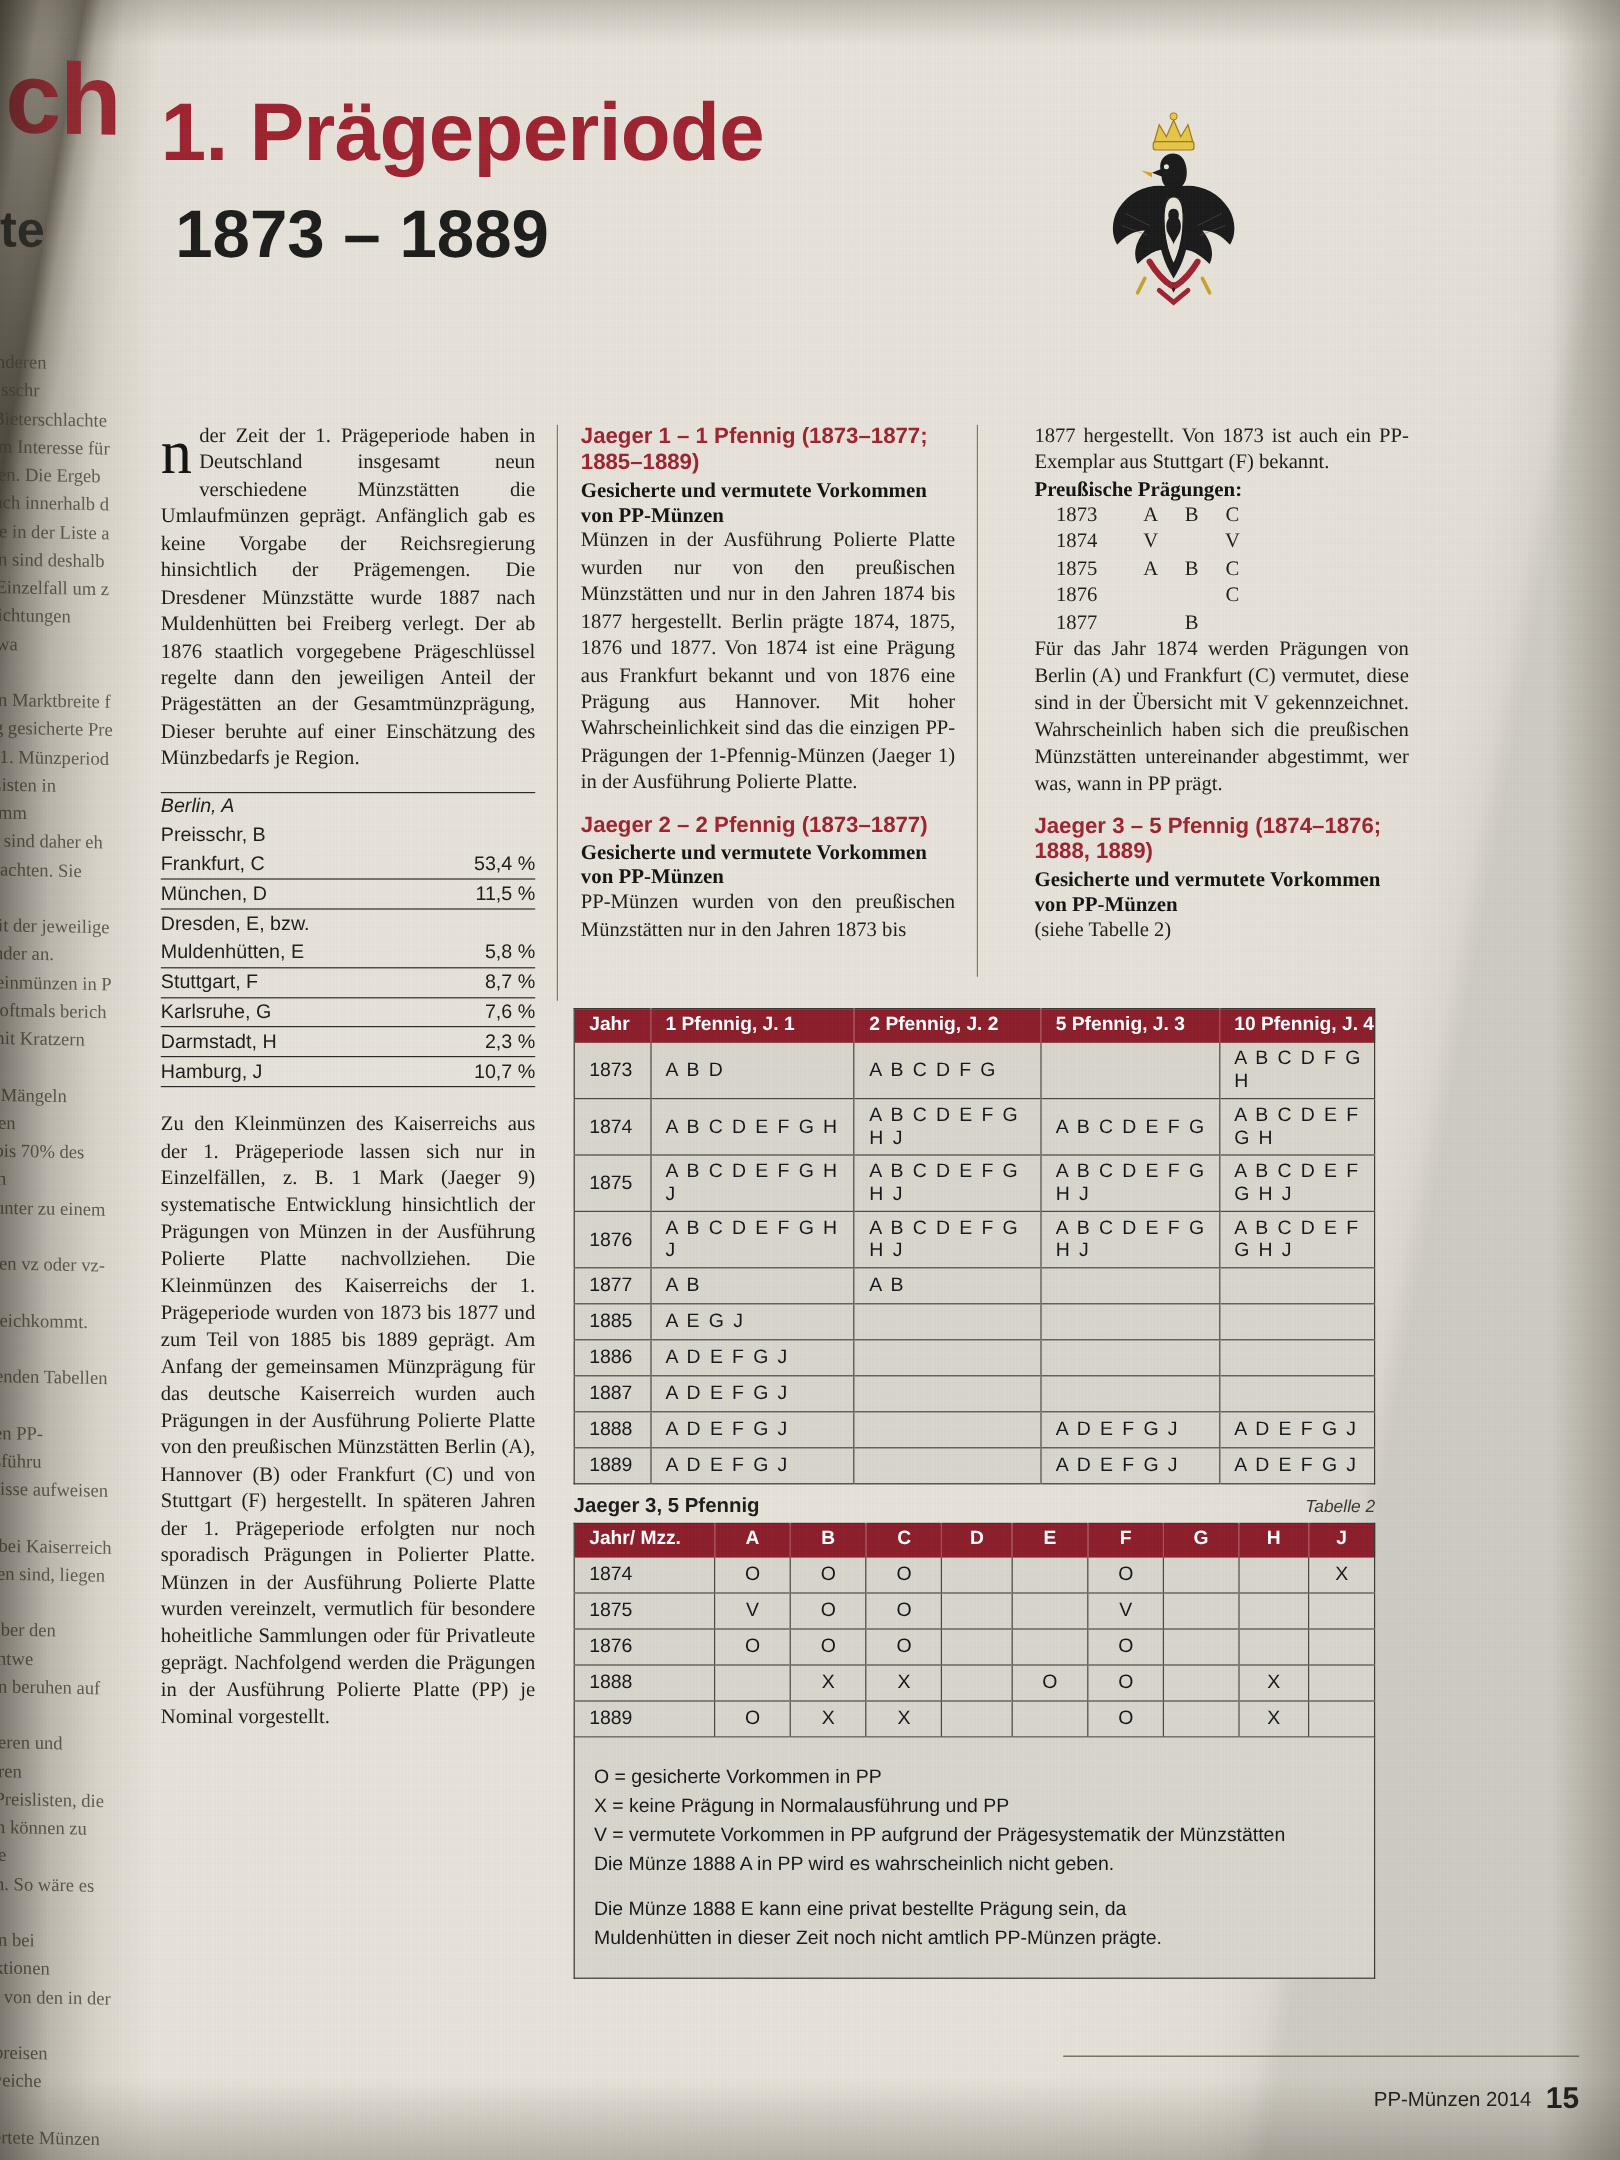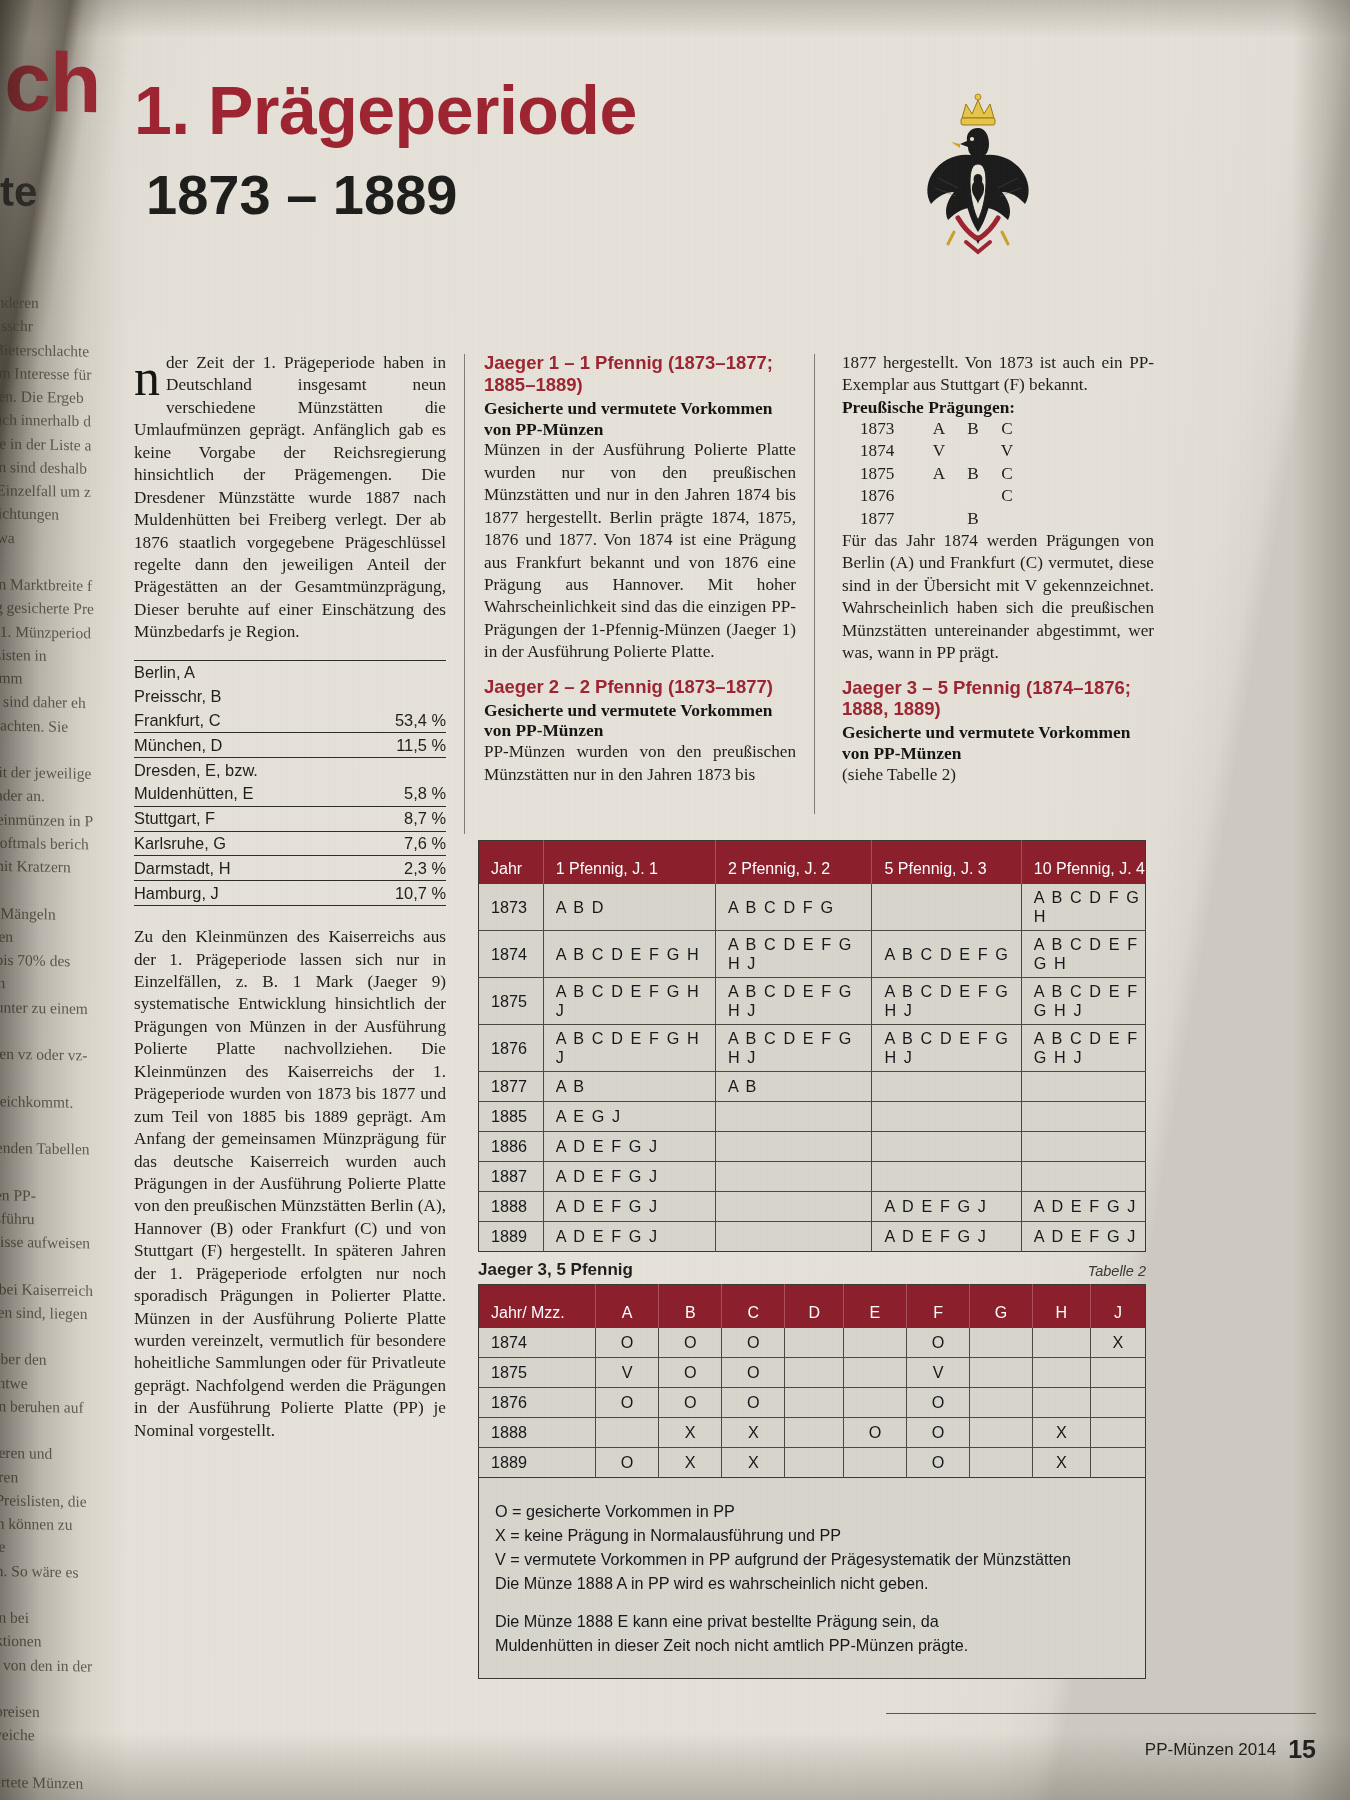--- a/index.html
+++ b/index.html
@@ -74,21 +74,21 @@
     font-weight:bold;font-size:56px;line-height:1.05;color:#1d1d1b;
     letter-spacing:0px;margin:22px 0 0 12px;
   }
   #eagle{position:absolute;left:918px;top:92px;width:120px;height:180px;}
 
   
   #cols{position:absolute;left:134px;top:352px;width:1012px;height:1180px;}
   .col{position:absolute;top:0;width:312px;}
   #col1{left:0;}
   #col2{left:350px;}
-  #col3{left:708px;}
+  #col3{left:728px;}
   .vrule{position:absolute;top:2px;width:1px;background:#6f6a60;opacity:.85;}
   #vr1{left:330px;height:480px;}
   #vr2{left:680px;height:460px;}
 
   p.body{
     font-family:"Liberation Serif",serif;
     font-size:17.2px;line-height:1.305;
     color:#1f1d1a;text-align:justify;margin:0 0 0 0;
     hyphens:auto;
   }
@@ -117,43 +117,43 @@
 
   
   #mint-table{
     margin-top:16px;width:312px;
     font-family:"Liberation Sans",sans-serif;
     font-size:16.4px;color:#1d1d1b;
     border-collapse:collapse;
   }
   #mint-table td{padding:1.5px 0 2px 0;line-height:1.24;}
   #mint-table td.pct{text-align:right;}
-  #mint-table tr.tl td{border-top:1.3px solid #2d2b27;}
+  #mint-table tr.tl td{border-top:1.3px solid #2d2b27;font-style:italic;}
   #mint-table tr.bl td{border-bottom:1.3px solid #2d2b27;}
 
   
   #tables{position:absolute;left:478px;top:840px;width:668px;}
   .tcap-row{display:flex;align-items:flex-end;justify-content:space-between;}
   .tcap{
     font-family:"Liberation Sans",sans-serif;font-weight:bold;
     font-size:17px;color:#1d1d1b;margin:0 0 4px 0;
   }
   .tnum{
     font-family:"Liberation Sans",sans-serif;font-style:italic;
     font-size:14.5px;color:#3a382f;margin:0 0 5px 0;
   }
   table.grid{
     border-collapse:collapse;width:668px;
     font-family:"Liberation Sans",sans-serif;
     background:#d9d6cd;
     border:1.4px solid #3a3831;
   }
   table.grid th{
-    background:#8c1f2b;color:#ffffff;font-weight:normal;
-    font-size:16px;text-align:left;padding:19px 0 6px 12px;
+    background:#8c1f2b;color:#ffffff;font-weight:bold;
+    font-size:16px;text-align:left;padding:4px 0 6px 12px;
     border-right:1px solid #a8505a;
     white-space:nowrap;
   }
   table.grid th.ctr{text-align:center;padding-left:0;}
   table.grid th:last-child{border-right:none;}
   table.grid td{
     font-size:16.2px;color:#17161a;padding:4px 0 4px 12px;
     border-top:1.2px solid #4a4840;
     border-right:1.2px solid #4a4840;
     letter-spacing:1.6px;

